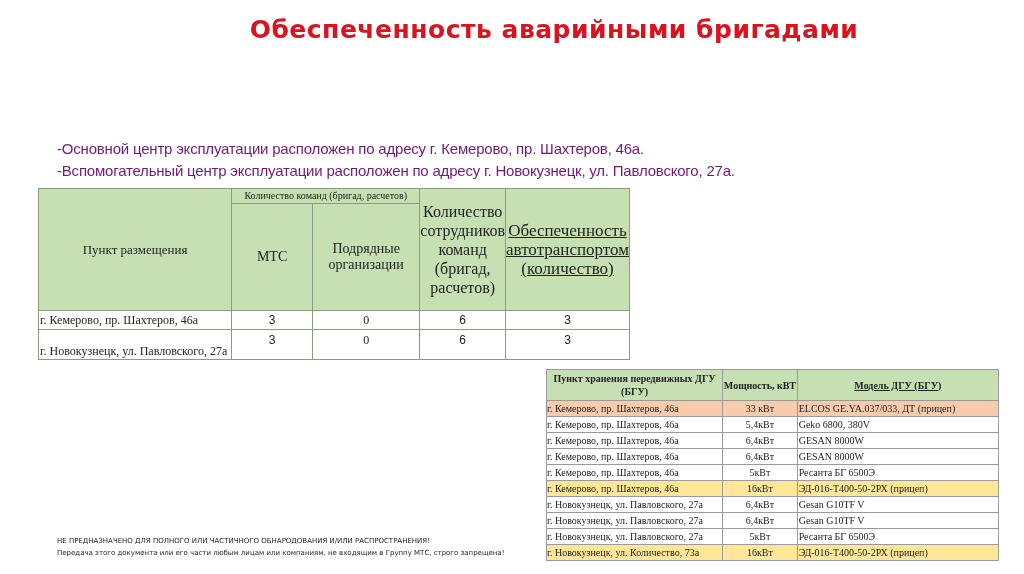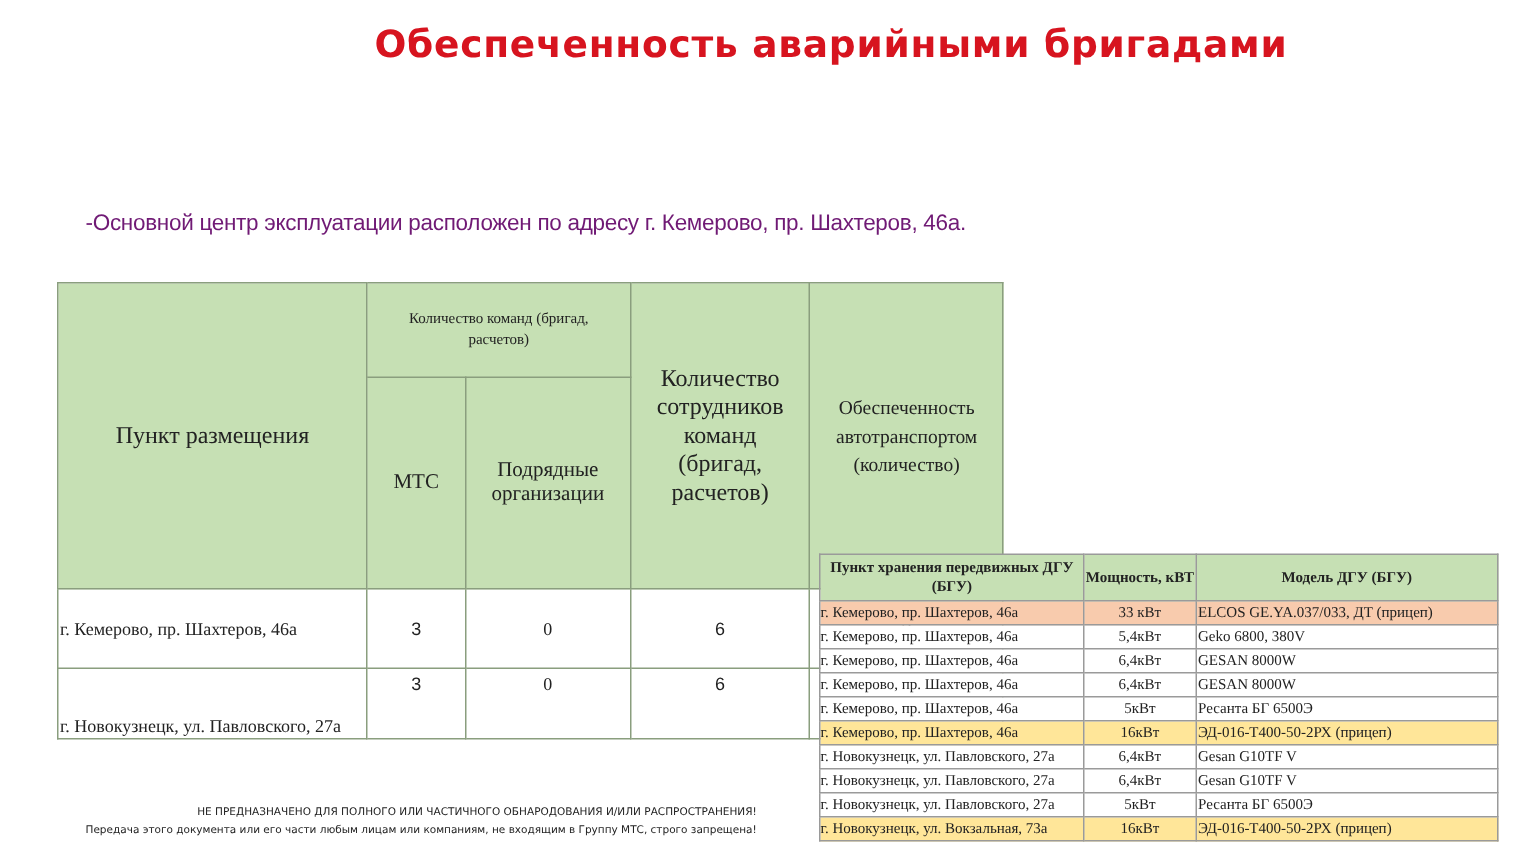--- a/index.html
+++ b/index.html
@@ -8,62 +8,63 @@
   .title { position:absolute; left:0; top:14px; width:1024px; text-align:center;
            color:#d7141f; font-family:"DejaVu Sans", sans-serif; font-weight:bold; font-size:25px;
            line-height:31px; letter-spacing:0.5px;padding-left:42px; }
   .title div { white-space:nowrap; }
   .intro { position:absolute; left:57px; top:138px; font-family:"Liberation Sans", sans-serif;
            font-size:15px; line-height:22px; color:#701a75; letter-spacing:-0.2px; }
   .intro div { white-space:nowrap; }
 
   table { border-collapse:collapse; position:absolute; font-family:"Liberation Serif", serif; }
   .t1 { left:38px; top:188px; width:592px; }
-  .t1 td, .t1 th { border:1px solid #8a9e7e; padding:17px; font-weight:normal; color:#222; }
+  .t1 td, .t1 th { border:1px solid #8a9e7e; padding:0; font-weight:normal; color:#222; }
   .t1 thead th { background:#c6e0b4; text-align:center; vertical-align:middle; }
-  .t1 .h-place { width:194px; font-size:16px; }
+  .t1 .h-place { width:194px; font-size:13px; }
   .t1 .h-group { font-size:10px; height:14px; line-height:14px; }
   .t1 .h-mts { width:103px; font-size:14px; height:106px; }
   .t1 .h-sub { width:121px; font-size:14px; line-height:16px;font-family:Liberation Serif, serif; }
   .t1 .h-emp { width:81px; font-size:16px; line-height:19px; }
-  .t1 .h-veh { width:91px; font-size:13px; line-height:19px; }
+  .t1 .h-veh { width:91px; font-size:17px; line-height:19px;text-decoration:underline; }
   .t1 tbody td { background:#fff; font-size:12px; height:18px; text-align:center;
                  font-family:"Liberation Sans", sans-serif; }
   .t1 tbody td.place { text-align:left; font-family:"Liberation Serif", serif; font-size:12px;
                        padding-left:1px; white-space:nowrap; }
   .t1 tbody tr.tall td { height:26px; vertical-align:top; padding-top:3px; }
   .t1 tbody tr.tall td.place { vertical-align:bottom; padding-top:0; padding-bottom:0; }
   .t1 tbody td.num0 { font-family:"Liberation Serif", serif; }
 
   .t2 { left:546px; top:369px; width:453px;padding-left:12px; }
   .t2 td, .t2 th { border:1px solid #9a9a9a; padding:0; color:#222; }
   .t2 thead th { background:#c6e0b4; font-weight:bold; font-size:10px; line-height:13px;
                  text-align:center; height:30px; }
   .t2 .c-place { width:184px; }
   .t2 .c-power { width:84px; }
-  .t2 .c-model { width:220px; }
+  .t2 .c-model { width:220px;text-decoration:underline; }
   .t2 tbody td { font-size:10px; height:15px; line-height:15px; white-space:nowrap; background:#fff; }
   .t2 tbody td.power { text-align:center; }
   .t2 tbody td.model { padding-left:1px; }
   .t2 tbody tr.hl-orange td { background:#f8cbad; }
   .t2 tbody tr.hl-yellow td { background:#ffe699; }
 
   .footer { position:absolute; left:57px; top:535px; font-family:"DejaVu Sans", sans-serif;
             font-size:7px; line-height:12px; color:#222; }
-  .footer div { white-space:nowrap;text-align:right; }
+  .footer div { white-space:nowrap; }
 </style>
 </head>
 <body>
 
 <div class="title">
   <div>Обеспеченность аварийными бригадами</div>
 </div>
 
 <div class="intro">
   <div>-Основной центр эксплуатации расположен по адресу г. Кемерово, пр. Шахтеров, 46а.</div>
+  <div>-Вспомогательный центр эксплуатации расположен по адресу г. Новокузнецк, ул. Павловского, 27а.</div>
 </div>
 
 <table class="t1">
   <thead>
     <tr>
       <th class="h-place" rowspan="2">Пункт размещения</th>
       <th class="h-group" colspan="2">Количество команд (бригад, расчетов)</th>
       <th class="h-emp" rowspan="2">Количество сотрудников команд (бригад, расчетов)</th>
       <th class="h-veh" rowspan="2">Обеспеченность автотранспортом (количество)</th>
     </tr>
@@ -138,21 +139,21 @@
       <td>г. Новокузнецк, ул. Павловского, 27а</td>
       <td class="power">6,4кВт</td>
       <td class="model">Gesan G10TF V</td>
     </tr>
     <tr>
       <td>г. Новокузнецк, ул. Павловского, 27а</td>
       <td class="power">5кВт</td>
       <td class="model">Ресанта БГ 6500Э</td>
     </tr>
     <tr class="hl-yellow">
-      <td>г. Новокузнецк, ул. Вокзальная, 73а</td>
+      <td>г. Новокузнецк, ул. Количество, 73а</td>
       <td class="power">16кВт</td>
       <td class="model">ЭД-016-Т400-50-2РХ (прицеп)</td>
     </tr>
   </tbody>
 </table>
 
 <div class="footer">
   <div>НЕ ПРЕДНАЗНАЧЕНО ДЛЯ ПОЛНОГО ИЛИ ЧАСТИЧНОГО ОБНАРОДОВАНИЯ И/ИЛИ РАСПРОСТРАНЕНИЯ!</div>
   <div>Передача этого документа или его части  любым лицам или компаниям, не входящим в Группу МТС, строго запрещена!</div>
 </div>

